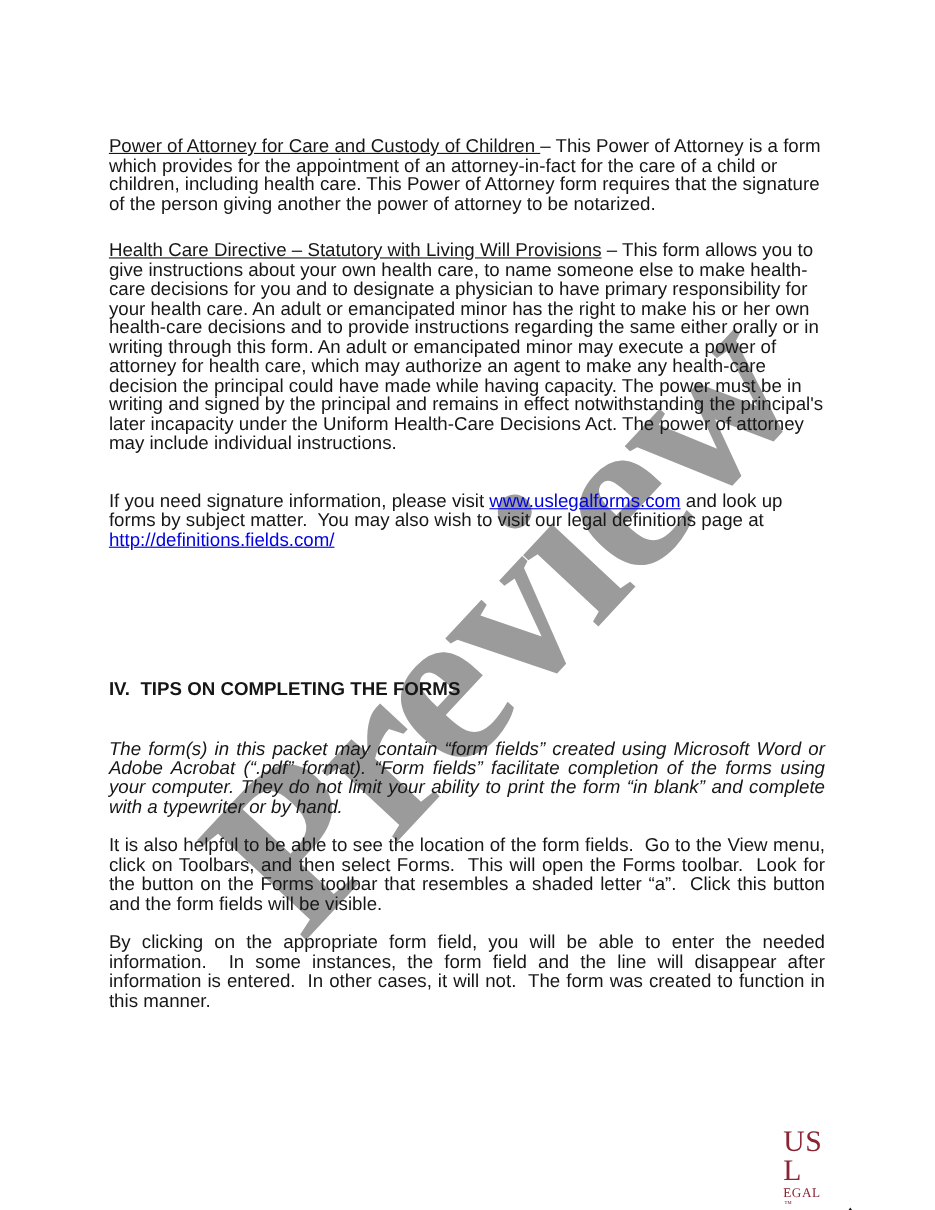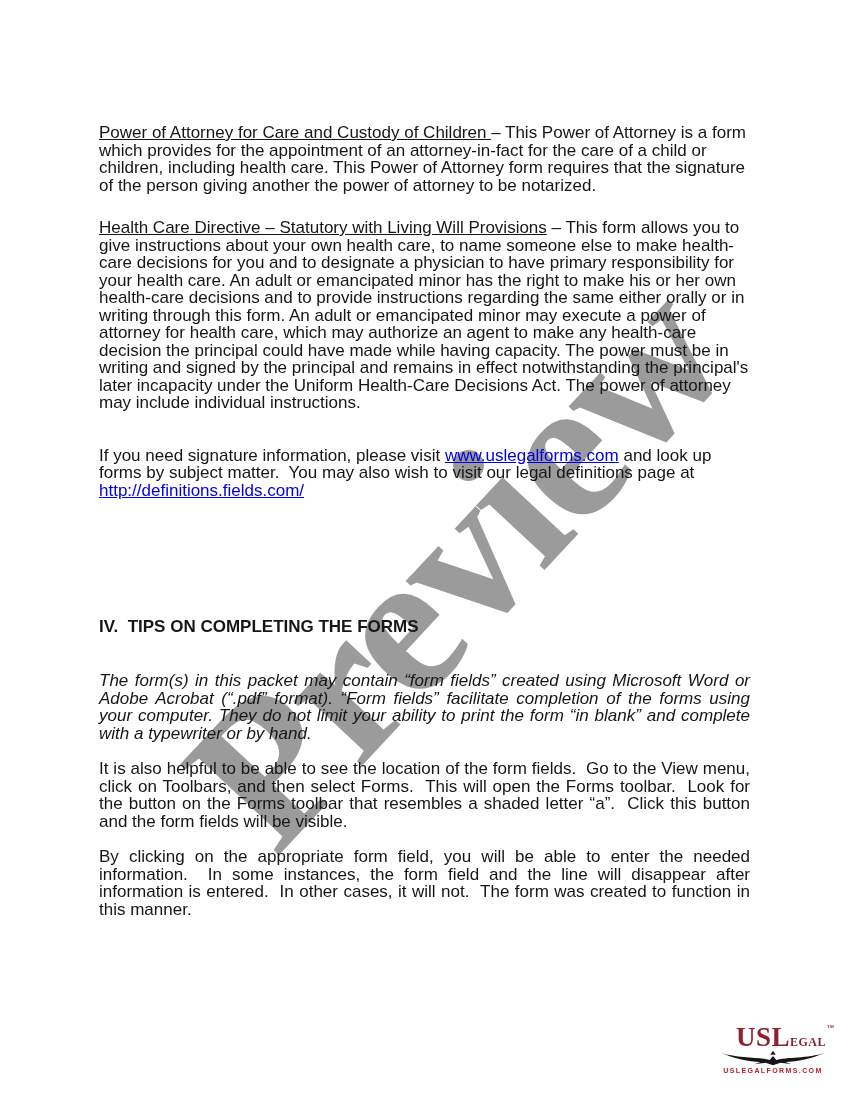--- a/index.html
+++ b/index.html
@@ -60,26 +60,27 @@
   #logo {
     position: absolute;
     left: 712px;
     top: 1024px;
     width: 122px;
     z-index: 3;
     text-align: center;
   }
   #logo .wordmark {
     display: flex;
-    justify-content: flex-end;
+    justify-content: space-between;
     align-items: baseline;
     font-family: "Liberation Serif", serif;
-    font-weight: 700;
+    font-weight: 400;
     line-height: 1;
     white-space: nowrap;
+    flex-direction: column;
   }
   #logo .big { font-size: 27px; letter-spacing: 0.5px; }
   #logo .small-caps { font-size: 12px; letter-spacing: 0.5px; }
   #logo .tm { font-size: 7px; align-self: flex-start; margin-top: 1px; margin-left: 1px; }
   #logo .eagle { margin-top: -1px; line-height: 0; }
   #logo .site {
     margin-top: 1px;
     font-family: "Liberation Sans", sans-serif;
     font-size: 7px;
     font-weight: bold;

